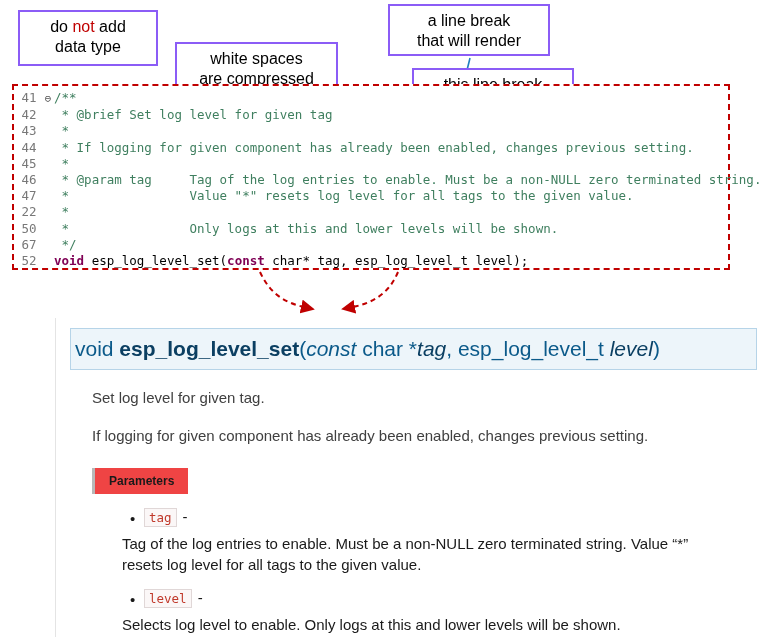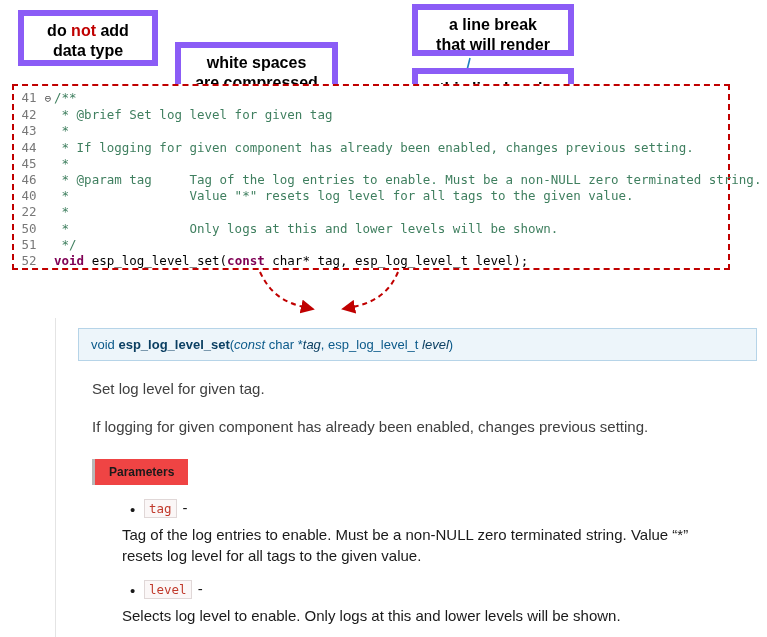--- a/index.html
+++ b/index.html
@@ -11,38 +11,37 @@
     width: 767px;
     height: 637px;
     position: relative;
     font-family: "Liberation Sans", sans-serif;
     overflow: hidden;
   }
 
   
   .callout {
     position: absolute;
-    border: 6px solid #8b5cf6;
+    border: 2px solid #8b5cf6;
     background: #ffffff;
     color: #000000;
     font-size: 16px;
     line-height: 20px;
     text-align: center;
     padding: 5px 0;
     box-sizing: border-box;
     font-family: "Liberation Sans", sans-serif;
-    font-weight: bold;
   }
   .callout .hl {
     color: #c00000;
   }
 
   #callout-datatype { left: 18px;  top: 10px;  width: 140px; height: 56px; }
   #callout-spaces   { left: 175px; top: 42px;  width: 163px; height: 56px; }
-  #callout-break-ok { left: 412px; top: 4px;   width: 162px; height: 52px; }
+  #callout-break-ok { left: 388px; top: 4px;   width: 162px; height: 52px; }
   #callout-break-no { left: 412px; top: 68px;  width: 162px; height: 52px; }
 
   
   .leader {
     position: absolute;
     pointer-events: none;
   }
 
   
   #code-panel {
@@ -99,25 +98,25 @@
     left: 55px;
     top: 318px;
     width: 712px;
     height: 319px;
     background: #ffffff;
     border-left: 1px solid #e4e4e4;
     box-sizing: border-box;
     overflow: hidden;
   }
   #doc-signature {
-    margin: 10px 10px 0 22px;
+    margin: 10px 10px 0 14px;
     background: #edf5fa;
     border: 1px solid #b6d4e8;
-    padding: 8px 12px;
-    font-size: 13px;
+    padding: 8px 4px;
+    font-size: 21px;
     color: #0b5a8a;
     font-family: "Liberation Sans", sans-serif;
   }
   #doc-signature .fname { font-weight: bold; color: #0b3f62; }
   #doc-signature .kw { font-style: italic; color: #0b5a8a; }
   #doc-signature .pname { font-style: italic; color: #0b3f62; }
   .doc-para {
     margin: 18px 0 0 36px;
     font-size: 15px;
     color: #404040;
@@ -212,28 +211,28 @@
   <div class="code-line"><span class="gutter">42</span><span class="fold"></span><span class="code-text"> * @brief Set log level for given tag</span></div>
 
   <div class="code-line"><span class="gutter">43</span><span class="fold"></span><span class="code-text"> *</span></div>
 
   <div class="code-line"><span class="gutter">44</span><span class="fold"></span><span class="code-text"> * If logging for given component has already been enabled, changes previous setting.</span></div>
 
   <div class="code-line"><span class="gutter">45</span><span class="fold"></span><span class="code-text"> *</span></div>
 
   <div class="code-line"><span class="gutter">46</span><span class="fold"></span><span class="code-text"> * @param tag     Tag of the log entries to enable. Must be a non-NULL zero terminated string.</span></div>
 
-  <div class="code-line"><span class="gutter">40</span><span class="fold"></span><span class="code-text"> *                Value "*" resets log level for all tags to the given value.</span></div>
+  <div class="code-line"><span class="gutter">47</span><span class="fold"></span><span class="code-text"> *                Value "*" resets log level for all tags to the given value.</span></div>
 
   <div class="code-line"><span class="gutter">22</span><span class="fold"></span><span class="code-text"> *</span></div>
 
 
   <div class="code-line"><span class="gutter">50</span><span class="fold"></span><span class="code-text"> *                Only logs at this and lower levels will be shown.</span></div>
 
-  <div class="code-line"><span class="gutter">51</span><span class="fold"></span><span class="code-text"> */</span></div>
+  <div class="code-line"><span class="gutter">67</span><span class="fold"></span><span class="code-text"> */</span></div>
 
   <div class="code-line"><span class="gutter">52</span><span class="fold"></span><span class="code-text"><span class="kw">void</span><span class="plain"> </span><span class="plain">esp_log_level_set</span><span class="plain">(</span><span class="kw">const</span><span class="plain"> char* </span><span class="plain">tag</span><span class="plain">, </span><span class="plain">esp_log_level_t </span><span class="plain">level</span><span class="plain">);</span></span></div>
 
 </div>
 
 <svg id="arrows" viewBox="0 0 260 48">
   <defs>
     <marker id="ah" markerWidth="7" markerHeight="7" refX="3.5" refY="3.5" orient="auto">
       <path d="M0,0 L7,3.5 L0,7 z" fill="#c00000"></path>
     </marker>

